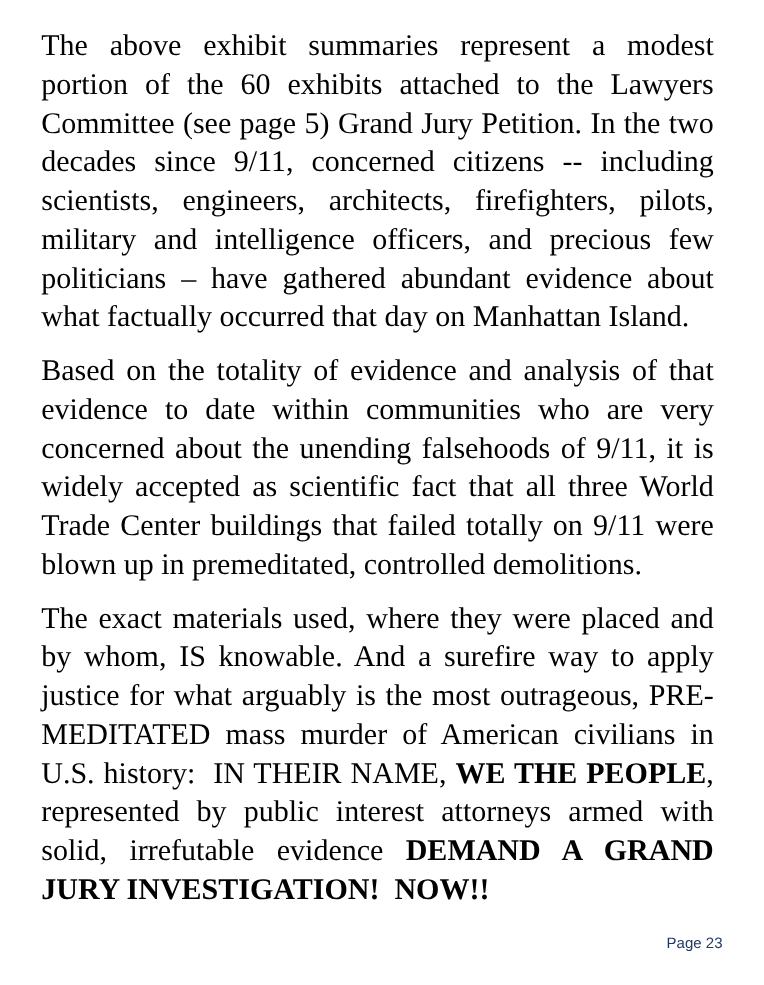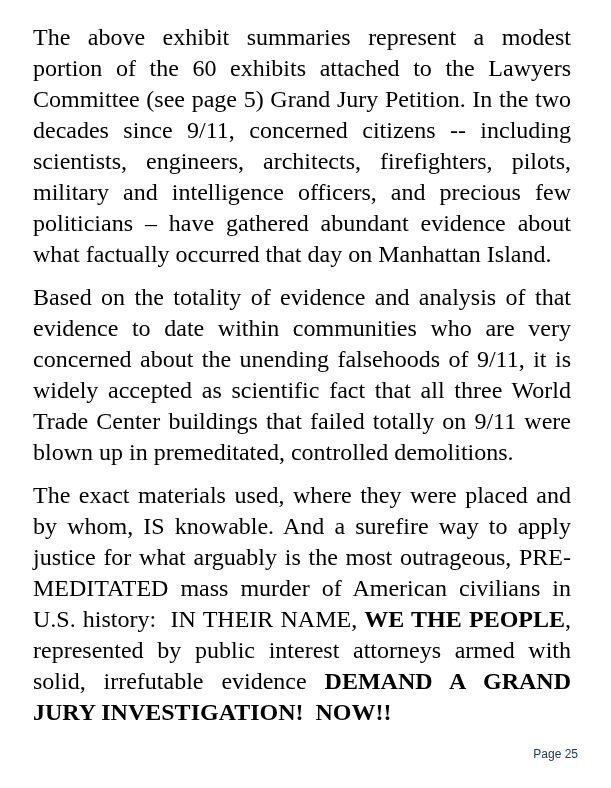--- a/index.html
+++ b/index.html
@@ -43,14 +43,14 @@
 </style>
 </head>
 <body>
 
 <div class="page">
   <div class="content">
       <p><span>The above exhibit summaries represent a modest portion of the 60 exhibits attached to the Lawyers Committee (see page 5) Grand Jury Petition. In the two decades since 9/11, concerned citizens -- including scientists, engineers, architects, firefighters, pilots, military and intelligence officers, and precious few politicians – have gathered abundant evidence about what factually occurred that day on Manhattan Island.</span></p>
       <p><span>Based on the totality of evidence and analysis of that evidence to date within communities who are very concerned about the unending falsehoods of 9/11, it is widely accepted as scientific fact that all three World Trade Center buildings that failed totally on 9/11 were blown up in premeditated, controlled demolitions.</span></p>
       <p><span>The exact materials used, where they were placed and by whom, IS knowable. And a surefire way to apply justice for what arguably is the most outrageous, PRE-MEDITATED mass murder of American civilians in U.S. history:&nbsp; IN THEIR NAME, </span><b>WE THE PEOPLE</b><span>, represented by public interest attorneys armed with solid, irrefutable evidence </span><b>DEMAND A GRAND JURY INVESTIGATION!&nbsp; NOW!!</b></p>
     </div>
-  <div class="page-footer">Page 25</div>
+  <div class="page-footer">Page 23</div>
 </div>
 
 </body></html>

